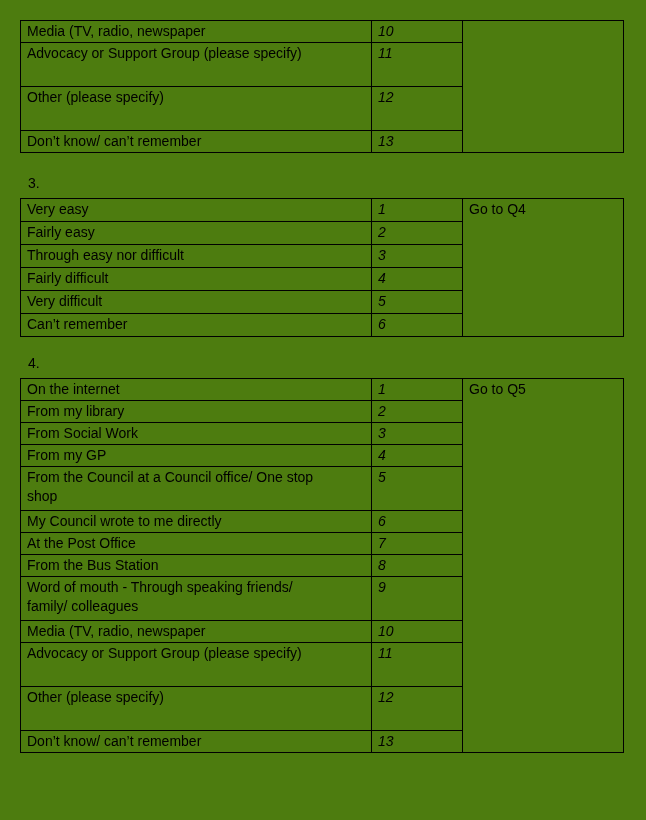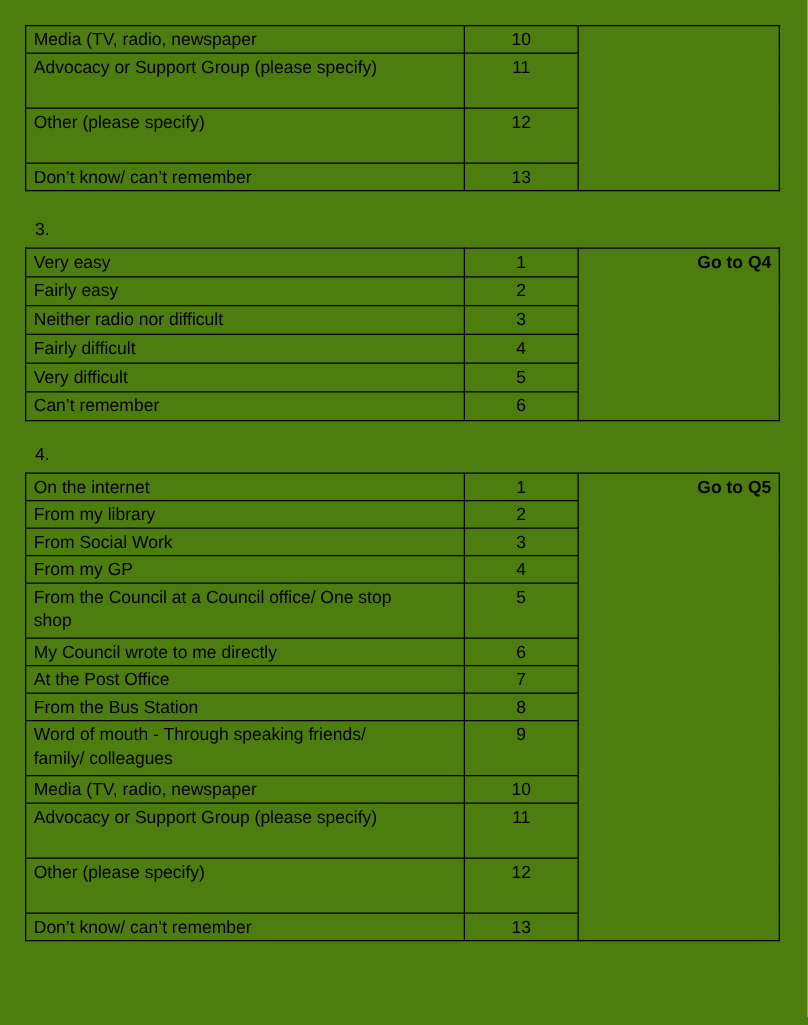--- a/index.html
+++ b/index.html
@@ -31,28 +31,29 @@
   col.c-code  { width: 91px; }
   col.c-goto  { width: 161px; }
   table.answer td {
     border: 1.5px solid #000000;
     padding: 1px 6px 1px 6px;
     vertical-align: top;
     line-height: 19px;
     overflow: hidden;
   }
   td.code {
-    text-align: center;
+    text-align: left;
     vertical-align: middle;
     padding: 1px 2px;
+    font-style: italic;
   }
   td.goto {
-    text-align: right;
+    text-align: left;
     vertical-align: middle;
-    font-weight: bold;
+    font-weight: normal;
     padding: 1px 2px;
   }
   tr.s  { height: 22px; }
   tr.s3 { height: 23px; }
   tr.d  { height: 44px; margin-top: 45px; }
   span.l2, span.line { display: block; }
   .question {
     display: flex;
     margin: 21px 0 6px 8px;
     line-height: 18px;
@@ -107,21 +108,21 @@
         <tr class="s3">
       <td><span class="l1">Very easy</span></td>
       <td class="code">1</td>
       <td class="goto" rowspan="6">Go to Q4</td>
     </tr>
     <tr class="s3">
       <td><span class="l1">Fairly easy</span></td>
       <td class="code">2</td>
     </tr>
     <tr class="s3">
-      <td><span class="l1">Neither radio nor difficult</span></td>
+      <td><span class="l1">Through easy nor difficult</span></td>
       <td class="code">3</td>
     </tr>
     <tr class="s3">
       <td><span class="l1">Fairly difficult</span></td>
       <td class="code">4</td>
     </tr>
     <tr class="s3">
       <td><span class="l1">Very difficult</span></td>
       <td class="code">5</td>
     </tr>

